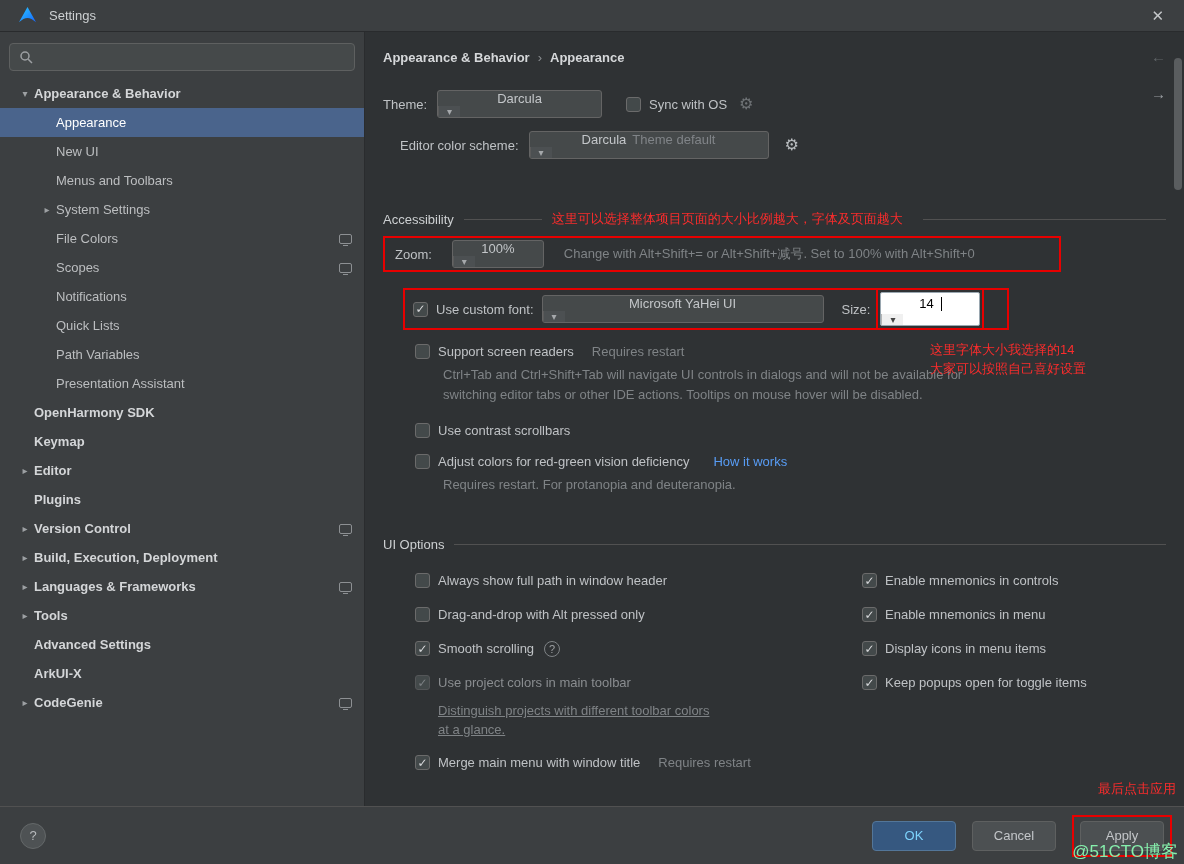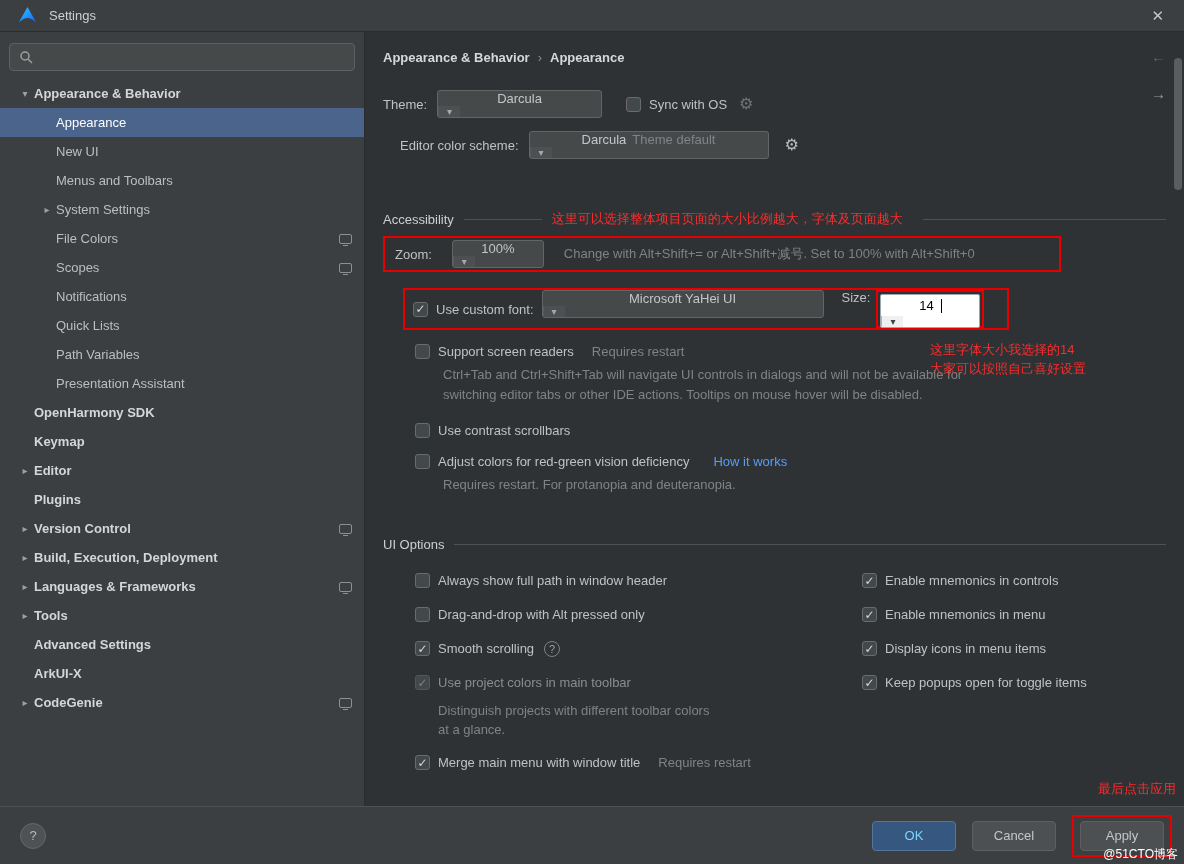--- a/index.html
+++ b/index.html
@@ -79,58 +79,58 @@
   .section-title { color:#cdd0d2; white-space:nowrap; }
   .section-line { height:1px; background:#515151; }
   .line-flex { flex:1; margin-left:10px; }
   .line-short { width:78px; margin-left:10px; }
   .sec-accessibility { margin-top:50px; }
   .sec-ui-options { margin-top:42px; }
   .red-note { color:#fb2c2c; white-space:nowrap; margin:0 10px; }
 
   .red-box { border:2px solid #e80000; }
   .zoom-box { margin-top:8px; width:678px; height:36px; display:flex; align-items:center; padding:0 10px; gap:10px; }
-  .font-box { margin:16px 0 0 20px; width:606px; height:42px; display:flex; padding:0 8px; }
+  .font-box { margin:16px 0 0 20px; width:606px; height:42px; display:flex; align-items:center; padding:0 8px; }
 
   .size-wrap { border:2px solid #e80000; padding:2px; display:inline-flex; margin-left:6px; }
   .combo.size { width:100px; height:34px; background:#ffffff; border:1px solid #9aa7b0; border-radius:2px; }
   .combo.size .combo-value { color:#000; padding:0 6px; }
   .combo.size .combo-arrow { background:#f0f0f0; border-left:1px solid #b5b5b5; color:#444; }
   .caret { display:inline-block; width:1px; height:14px; background:#000; margin-left:1px; }
 
   .acc-row { margin-left:32px; }
   .mt14 { margin-top:14px; } .mt16 { margin-top:16px; } .mt18 { margin-top:18px; }
   .sub-desc { color:#7f8386; margin-left:60px; margin-top:6px; line-height:20px; }
   .sr-desc { width:548px; }
   .link-inline { margin-left:16px; }
 
   .options-cols { display:flex; margin-left:32px; margin-top:18px; }
   .col-left { width:447px; }
   .col-right { flex:1; }
   .opt { margin-bottom:13px; height:21px; }
-  .opt-desc { color:#7f8386; margin:-5px 0 13px 23px; width:285px; line-height:19px; }
+  .opt-desc { color:#7f8386; margin:-5px 0 13px 23px; width:285px; line-height:19px;text-decoration:underline; }
   .help-icon { width:16px; height:16px; border:1px solid #7f8386; border-radius:50%; color:#9da0a3;
     font-size:11px; display:inline-flex; align-items:center; justify-content:center; margin-left:2px; cursor:pointer; }
 
   .size-note { position:absolute; left:565px; top:308px; color:#fb2c2c; line-height:19px; }
   .apply-note { position:absolute; right:8px; top:748px; color:#fb2c2c; }
   .scroll-thumb { position:absolute; right:2px; top:26px; width:8px; height:132px;
     background:#5a5d5f; border-radius:4px; cursor:grab; }
 
   
   .footer { position:absolute; left:0; right:0; bottom:0; height:58px; background:#3c3f41;
     border-top:1px solid #515151; display:flex; align-items:center; padding:0 12px; z-index:5; }
   .help-btn { width:26px; height:26px; border-radius:50%; background:#4e5254; border:1px solid #646869;
     color:#b7babd; display:flex; align-items:center; justify-content:center; margin-left:8px; cursor:pointer; }
   .btn { min-width:84px; height:30px; border-radius:4px; background:#4c5052; border:1px solid #5e6060;
     color:#c3c6c9; display:flex; align-items:center; justify-content:center; cursor:pointer; padding:0 14px; }
   .btn.primary { background:#365880; border-color:#537699; color:#7dd3fc; }
   .footer-right { margin-left:auto; display:flex; align-items:center; gap:16px; }
   .apply-wrap { border:2px solid #e80000; padding:4px 6px; }
-  .watermark { position:absolute; right:6px; bottom:1px; color:#ffffff; font-size:12px; z-index:7; }
+  .watermark { position:absolute; right:6px; bottom:1px; color:#86efac; font-size:17px; z-index:7; }
 </style>
 </head>
 <body>
 
 <div class="titlebar">
   <svg class="logo" viewBox="0 0 20 20">
     <defs>
       <linearGradient id="lg1" x1="0" y1="0" x2="1" y2="1">
         <stop offset="0" stop-color="#29c9ff"></stop>
           <stop offset="1" stop-color="#1766ff"></stop>

